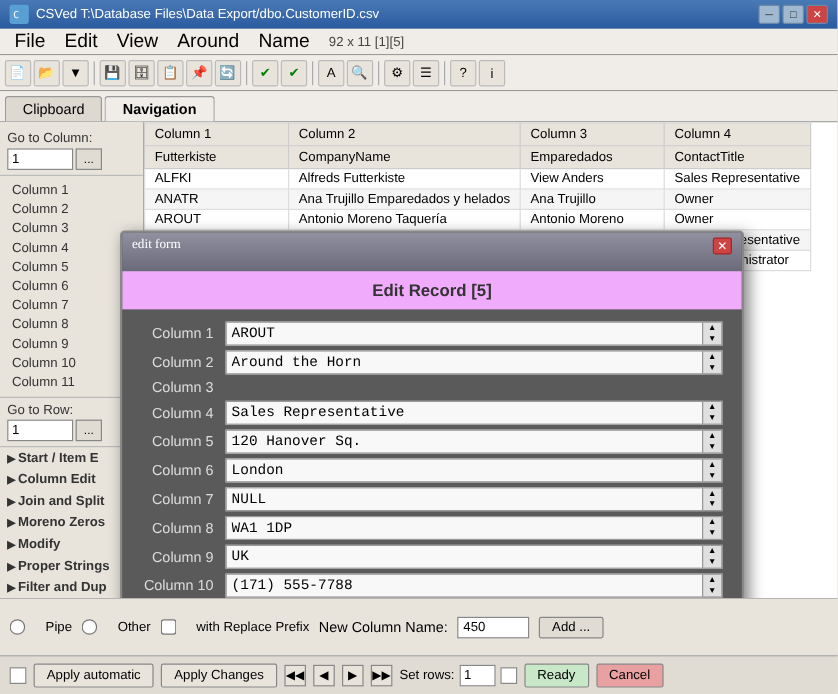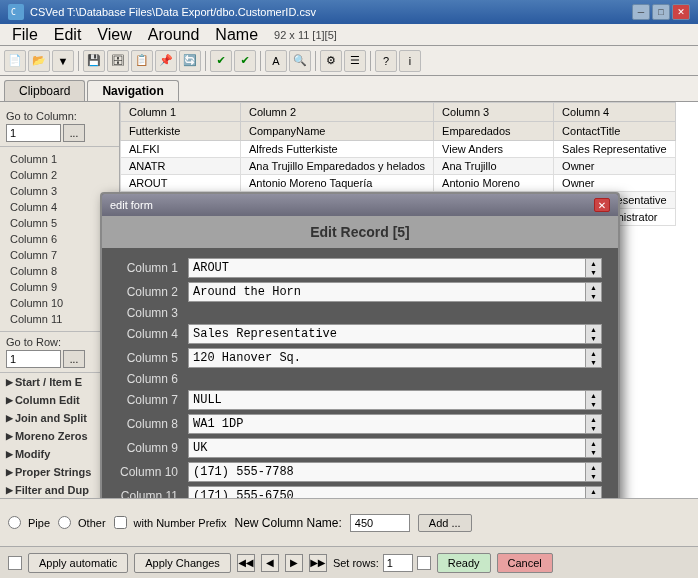--- a/index.html
+++ b/index.html
@@ -307,43 +307,43 @@
       box-shadow: 4px 4px 12px rgba(0,0,0,0.5);
       position: absolute;
       top: 90px;
       left: 100px;
     }
     .edit-dialog-titlebar {
       background: linear-gradient(to bottom, #9090a0, #6a6a7a);
       color: white;
       padding: 4px 8px;
       display: flex;
-      align-items: center;
       justify-content: space-between;
       border-radius: 2px 2px 0 0;
-      height: 22px;
+      height: 32px;
+      font-family: Liberation Serif, serif;
     }
     .edit-dialog-title {
       font-size: 11px;
     }
     .edit-dialog-close {
       width: 16px;
       height: 14px;
       background: #cc4444;
       border: 1px solid #aa2222;
       border-radius: 2px;
       display: flex;
       align-items: center;
       justify-content: center;
       cursor: pointer;
       font-size: 10px;
       color: white;
     }
     .edit-dialog-header {
-      background: #a3a3a3;
+      background: #f0abfc;
       text-align: center;
       padding: 8px;
       font-size: 14px;
       font-weight: bold;
       color: #333;
     }
     .edit-dialog-body {
       padding: 10px 16px;
       background: #5a5a5a;
     }
@@ -432,21 +432,21 @@
       gap: 8px;
       position: absolute;
       bottom: 32px;
       left: 0;
       right: 0;
       flex-wrap: wrap;
     }
     .bottom-radio {
       display: flex;
       align-items: center;
-      gap: 7px;
+      gap: 17px;
       font-size: 11px;
     }
     .bottom-input {
       height: 18px;
       border: 1px solid #888;
       padding: 1px 4px;
       font-size: 11px;
       width: 80px;
     }
     .bottom-btn {
@@ -685,20 +685,27 @@
         <div class="edit-input-wrap">
           <input class="edit-input" value="120 Hanover Sq." style="">
           <div class="edit-spin">
               <span class="spin-up">▲</span>
               <span class="spin-down">▼</span>
             </div>
         </div>
       </div>
       <div class="edit-row">
         <span class="edit-label">Column 6</span>
+        <div class="edit-input-wrap">
+          <input class="edit-input" value="London" style="">
+          <div class="edit-spin">
+              <span class="spin-up">▲</span>
+              <span class="spin-down">▼</span>
+            </div>
+        </div>
       </div>
       <div class="edit-row">
         <span class="edit-label">Column 7</span>
         <div class="edit-input-wrap">
           <input class="edit-input" value="NULL" style="">
           <div class="edit-spin">
               <span class="spin-up">▲</span>
               <span class="spin-down">▼</span>
             </div>
         </div>
@@ -769,21 +776,21 @@
   <div class="bottom-radio">
     <input type="radio" style="">
     <span>Pipe</span>
   </div>
   <div class="bottom-radio">
     <input type="radio" style="">
     <span>Other</span>
   </div>
   <div class="bottom-radio">
     <input type="checkbox" style="">
-    <span>with Number Prefix</span>
+    <span>with Replace Prefix</span>
   </div>
   <span>New Column Name:</span>
   <input class="bottom-input" value="450" style="width: 60px;">
   <button class="bottom-btn">Add ...</button>
 </div>
 
 <div class="status-bar">
   <div class="status-checkbox"></div>
   <button class="status-btn">Apply automatic</button>
   <button class="status-btn">Apply Changes</button>

